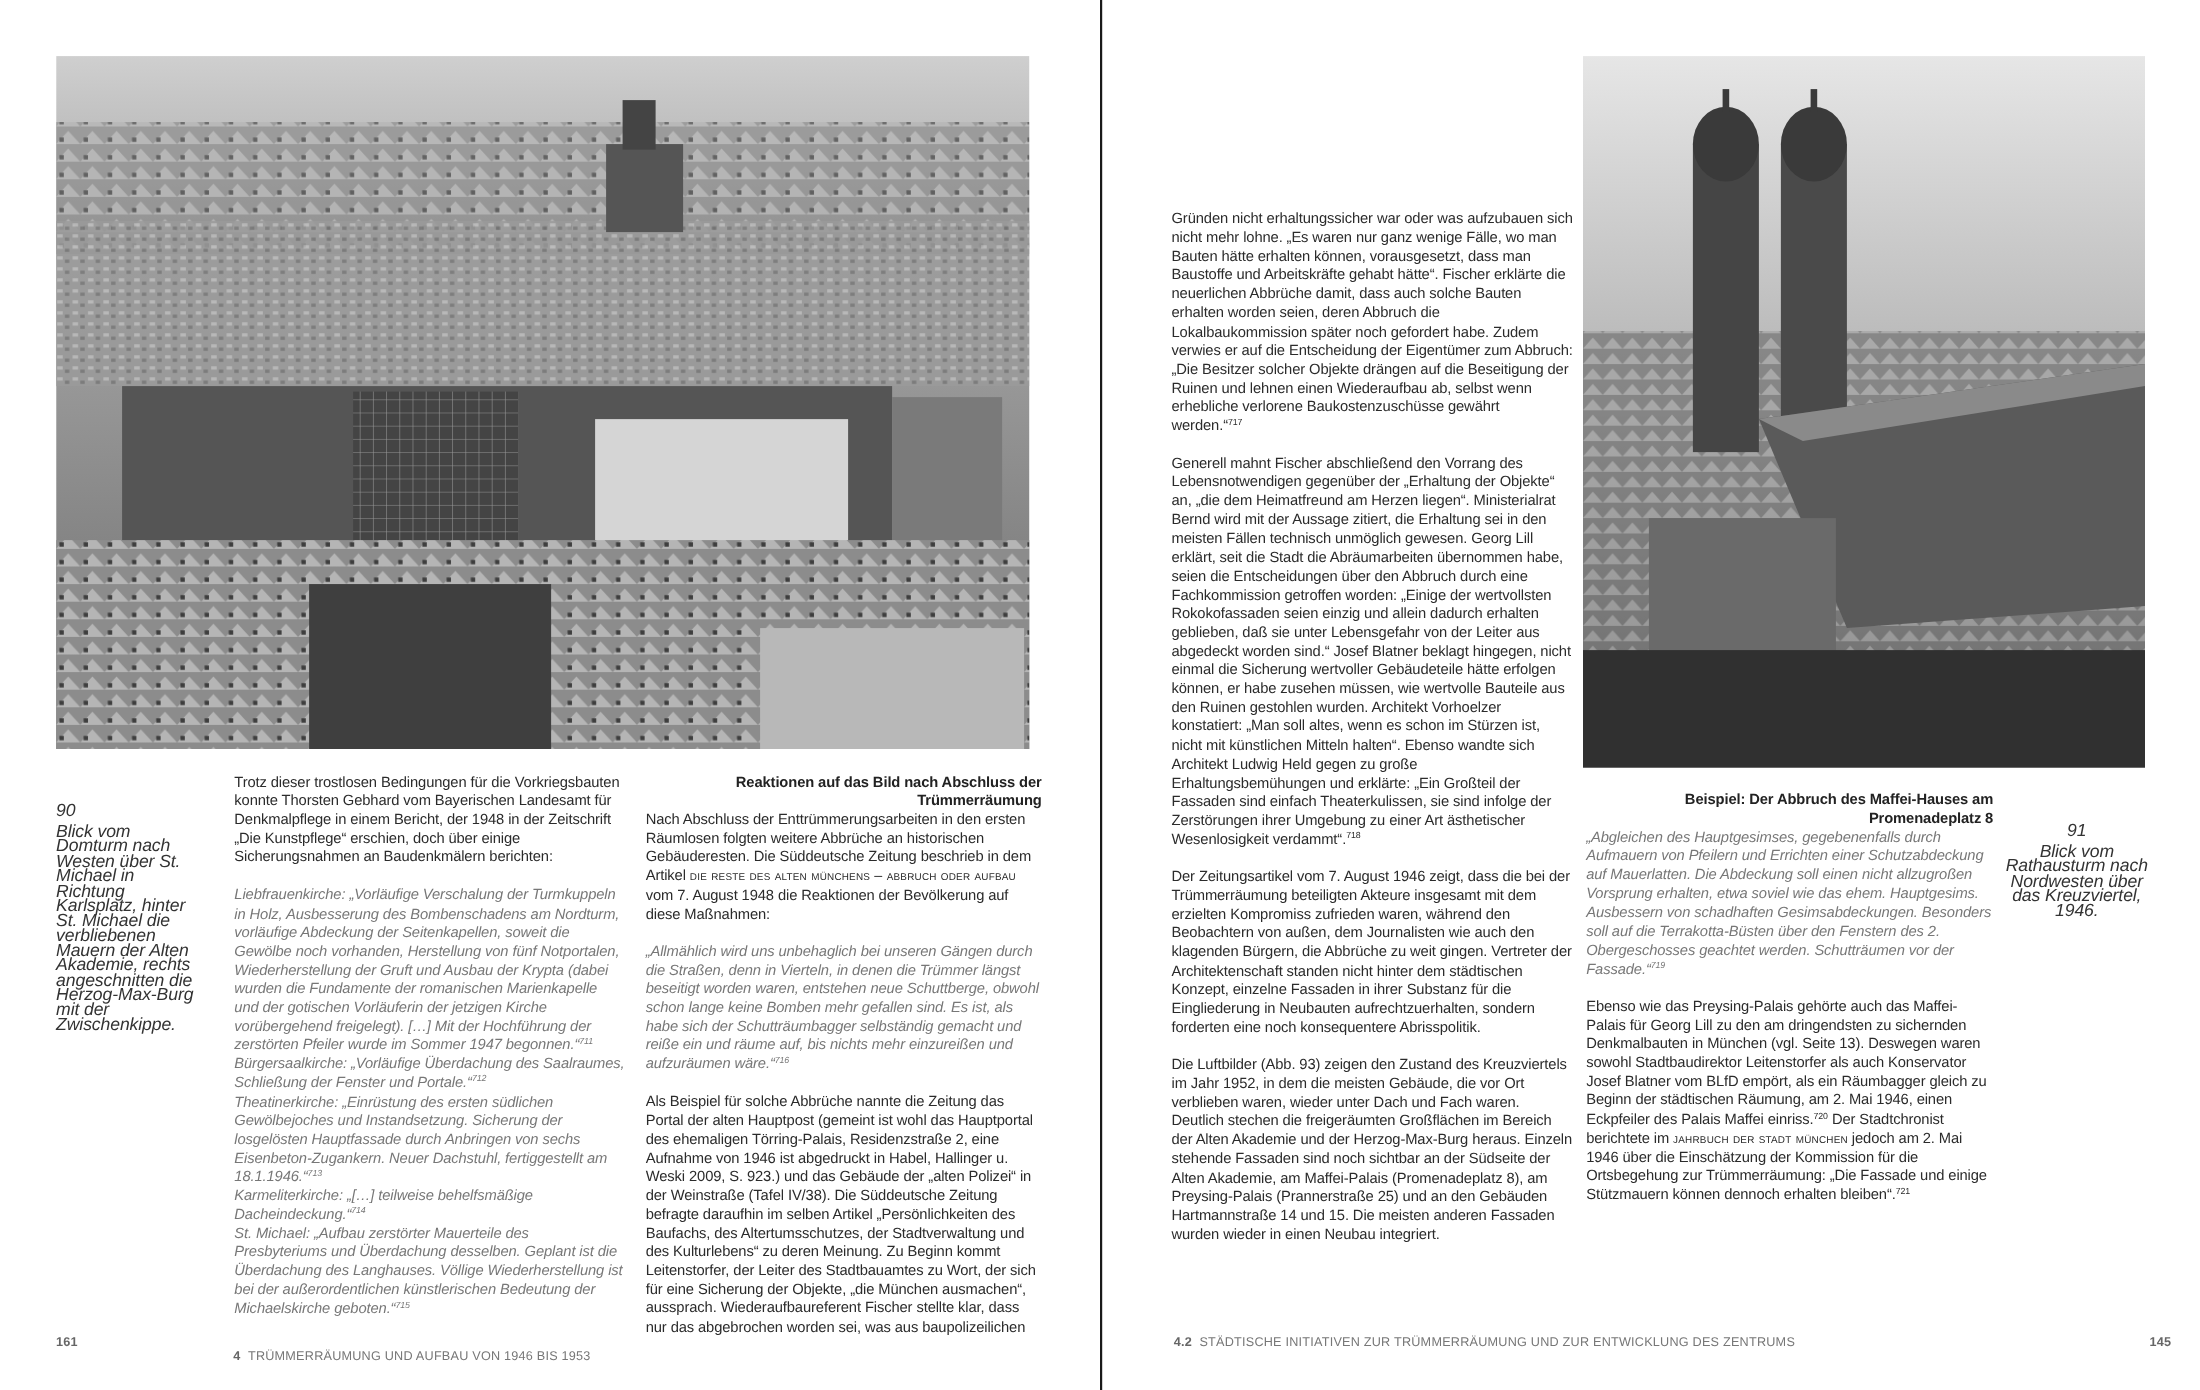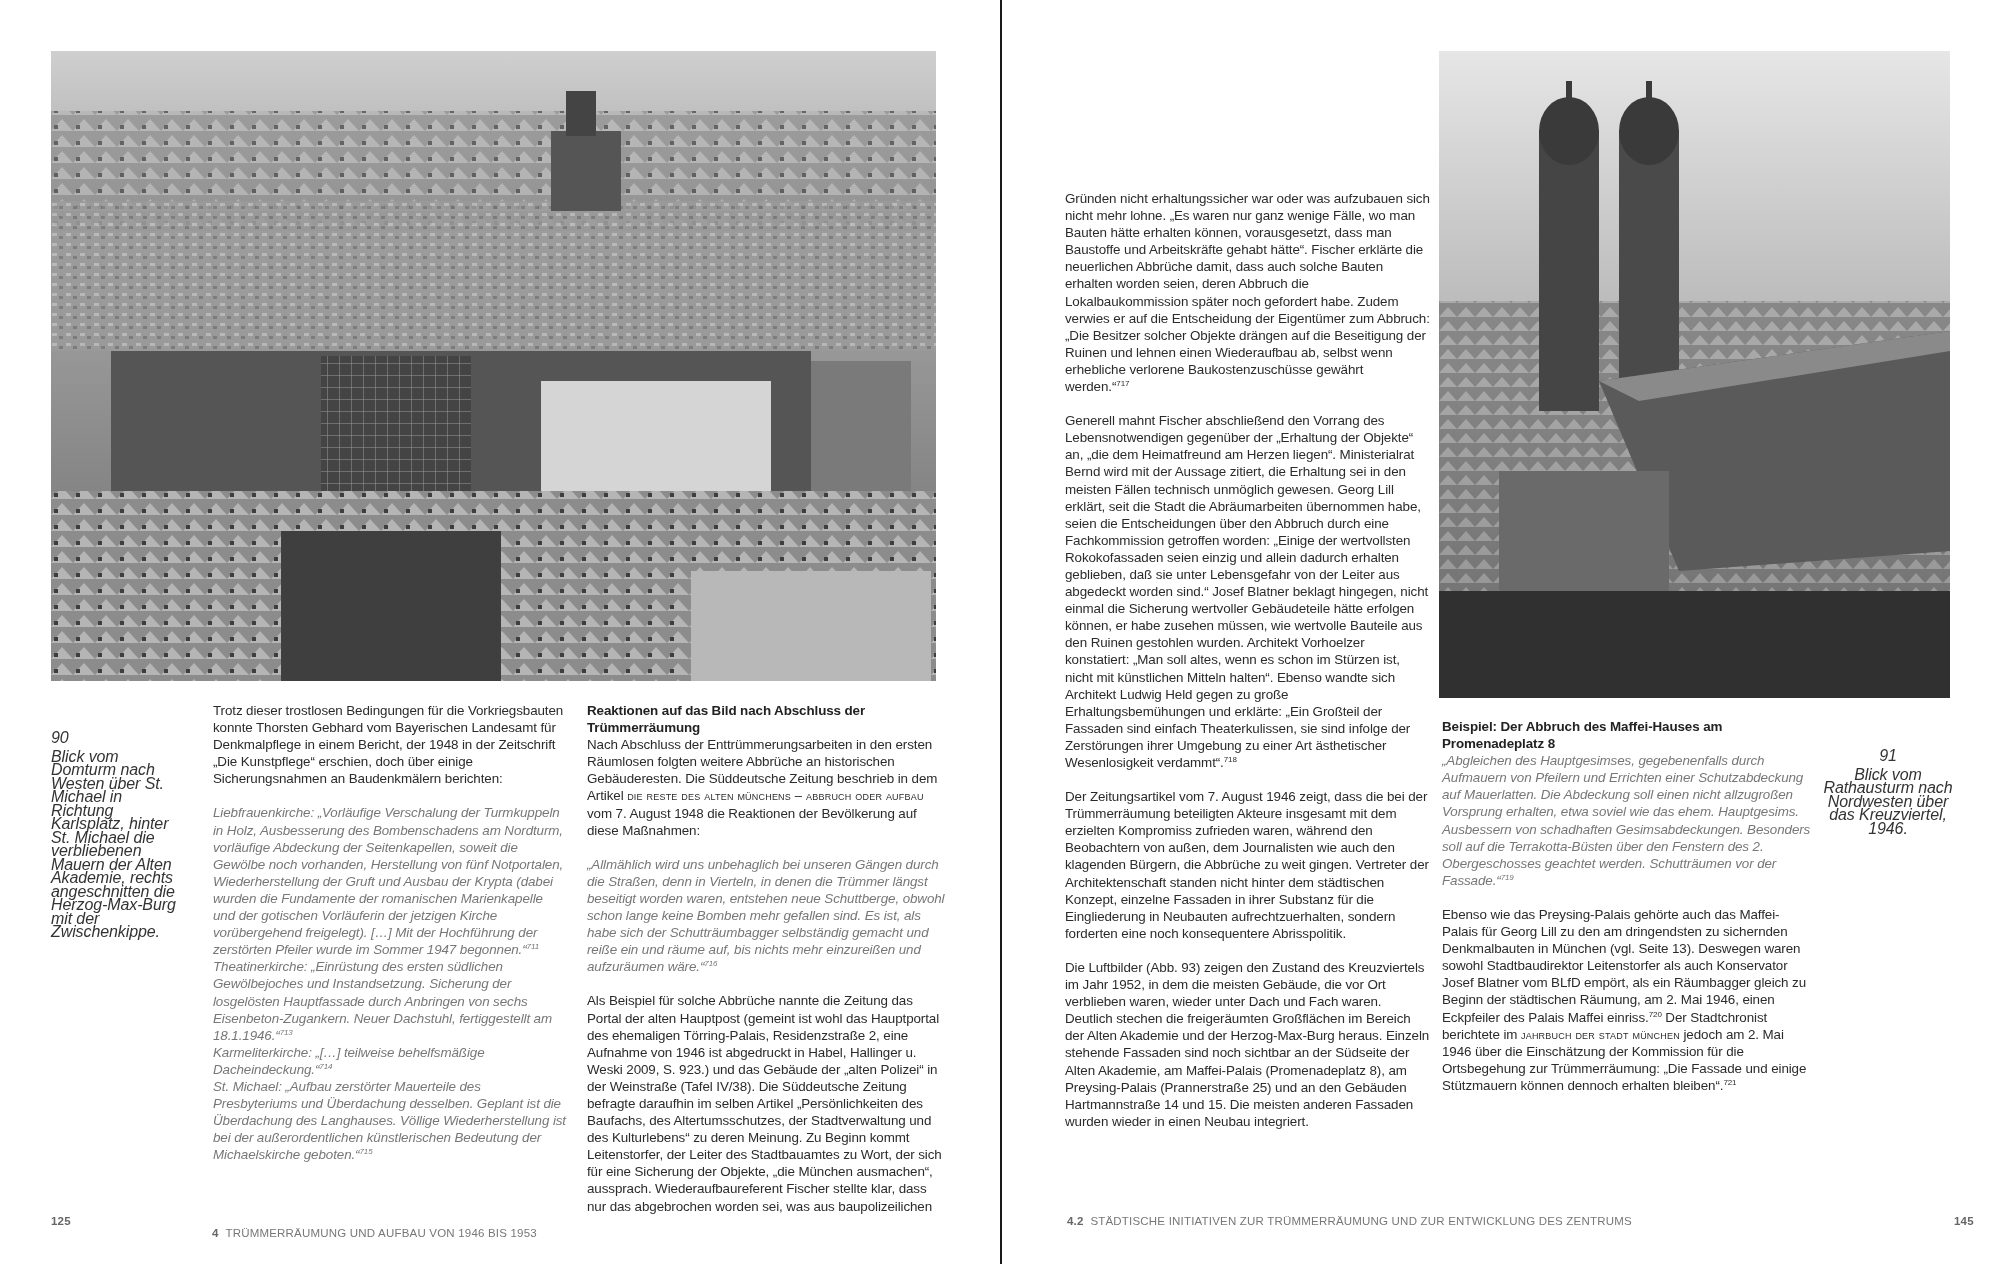--- a/index.html
+++ b/index.html
@@ -15,21 +15,21 @@
 
   .caption { position: absolute; font-family: "Liberation Sans", sans-serif; font-size: 16px; line-height: 13.5px; color: #333; letter-spacing: -0.1px; font-style: italic; }
   .caption .num { display: block; margin-bottom: 5px; }
   #caption-left { left: 51px; top: 731px; width: 135px; }
   #caption-right { left: 1813px; top: 749px; width: 150px; text-align: center; }
 
   .col { position: absolute; font-size: 13.4px; line-height: 17.1px; color: #2b2b2b; letter-spacing: -0.1px; }
   .col p { margin: 0 0 17px 0; }
   .col .quote { font-style: italic; color: #777; margin: 0 0 17px 0; }
   .col .quote span.line { display: block; }
-  .col h3 { font-size: 13.4px; line-height: 17.1px; font-weight: bold; margin: 0; color: #222; }
+  .col h3 { font-size: 13.4px; line-height: 17.1px; font-weight: bold; margin: 0; color: #222; text-align: right; }
   .sc { font-variant: small-caps; text-transform: lowercase; font-size: 13px; letter-spacing: 0.2px; }
   sup { font-size: 8px; line-height: 0; vertical-align: 5px; }
   #col1 { left: 213px; top: 702px; width: 355px; }
   #col2 { left: 587px; top: 702px; width: 360px; }
   #col3 { left: 1065px; top: 190px; width: 365px; }
   #col4 { left: 1442px; top: 718px; width: 370px; }
 
   .footer { position: absolute; top: 1215px; font-size: 11.5px; color: #777; letter-spacing: 0.2px; font-family: "Liberation Sans", sans-serif; }
   .footer b { color: #666; font-weight: bold; }
   #pagenum-left { left: 51px; }
@@ -114,20 +114,21 @@
 </div>
 <div class="caption" id="caption-right">
   <span class="num">91</span>
   <span>Blick vom Rathausturm nach Nordwesten über das Kreuzviertel, 1946.</span>
 </div>
 
 <div class="col" id="col1">
   <p>Trotz dieser trostlosen Bedingungen für die Vorkriegsbauten konnte Thorsten Gebhard vom Bayerischen Landesamt für Denkmalpflege in einem Bericht, der 1948 in der Zeitschrift „Die Kunstpflege“ erschien, doch über einige Sicherungsnahmen an Baudenkmälern berichten:</p>
   <div class="quote">
     <span class="line"><span>Liebfrauenkirche: „Vorläufige Verschalung der Turmkuppeln in Holz, Ausbesserung des Bombenschadens am Nordturm, vorläufige Abdeckung der Seitenkapellen, soweit die Gewölbe noch vorhanden, Herstellung von fünf Notportalen, Wiederherstellung der Gruft und Ausbau der Krypta (dabei wurden die Fundamente der romanischen Marienkapelle und der gotischen Vorläuferin der jetzigen Kirche vorübergehend freigelegt). […] Mit der Hochführung der zerstörten Pfeiler wurde im Sommer 1947 begonnen.“</span><sup>711</sup></span>
+    <span class="line"><span>Bürgersaalkirche: „Vorläufige Überdachung des Saalraumes, Schließung der Fenster und Portale.“</span><sup>712</sup></span>
     <span class="line"><span>Theatinerkirche: „Einrüstung des ersten südlichen Gewölbejoches und Instandsetzung. Sicherung der losgelösten Hauptfassade durch Anbringen von sechs Eisenbeton-Zugankern. Neuer Dachstuhl, fertiggestellt am 18.1.1946.“</span><sup>713</sup></span>
     <span class="line"><span>Karmeliterkirche: „[…] teilweise behelfsmäßige Dacheindeckung.“</span><sup>714</sup></span>
     <span class="line"><span>St. Michael: „Aufbau zerstörter Mauerteile des Presbyteriums und Überdachung desselben. Geplant ist die Überdachung des Langhauses. Völlige Wiederherstellung ist bei der außerordentlichen künstlerischen Bedeutung der Michaelskirche geboten.“</span><sup>715</sup></span>
   </div>
 </div>
 
 <div class="col" id="col2">
   <h3>Reaktionen auf das Bild nach Abschluss der Trümmerräumung</h3>
   <p><span>Nach Abschluss der Enttrümmerungsarbeiten in den ersten Räumlosen folgten weitere Abbrüche an historischen Gebäuderesten. Die Süddeutsche Zeitung beschrieb in dem Artikel </span><span class="sc">Die Reste des alten Münchens – Abbruch oder Aufbau</span><span> vom 7. August 1948 die Reaktionen der Bevölkerung auf diese Maßnahmen:</span></p>
   <p class="quote"><span>„Allmählich wird uns unbehaglich bei unseren Gängen durch die Straßen, denn in Vierteln, in denen die Trümmer längst beseitigt worden waren, entstehen neue Schuttberge, obwohl schon lange keine Bomben mehr gefallen sind. Es ist, als habe sich der Schutträumbagger selbständig gemacht und reiße ein und räume auf, bis nichts mehr einzureißen und aufzuräumen wäre.“</span><sup>716</sup></p>
@@ -140,16 +141,16 @@
   <p>Der Zeitungsartikel vom 7. August 1946 zeigt, dass die bei der Trümmerräumung beteiligten Akteure insgesamt mit dem erzielten Kompromiss zufrieden waren, während den Beobachtern von außen, dem Journalisten wie auch den klagenden Bürgern, die Abbrüche zu weit gingen. Vertreter der Architektenschaft standen nicht hinter dem städtischen Konzept, einzelne Fassaden in ihrer Substanz für die Eingliederung in Neubauten aufrechtzuerhalten, sondern forderten eine noch konsequentere Abrisspolitik.</p>
   <p>Die Luftbilder (Abb. 93) zeigen den Zustand des Kreuzviertels im Jahr 1952, in dem die meisten Gebäude, die vor Ort verblieben waren, wieder unter Dach und Fach waren. Deutlich stechen die freigeräumten Großflächen im Bereich der Alten Akademie und der Herzog-Max-Burg heraus. Einzeln stehende Fassaden sind noch sichtbar an der Südseite der Alten Akademie, am Maffei-Palais (Promenadeplatz 8), am Preysing-Palais (Prannerstraße 25) und an den Gebäuden Hartmannstraße 14 und 15. Die meisten anderen Fassaden wurden wieder in einen Neubau integriert.</p>
 </div>
 
 <div class="col" id="col4">
   <h3>Beispiel: Der Abbruch des Maffei-Hauses am Promenadeplatz 8</h3>
   <p class="quote"><span>„Abgleichen des Hauptgesimses, gegebenenfalls durch Aufmauern von Pfeilern und Errichten einer Schutzabdeckung auf Mauerlatten. Die Abdeckung soll einen nicht allzugroßen Vorsprung erhalten, etwa soviel wie das ehem. Hauptgesims. Ausbessern von schadhaften Gesimsabdeckungen. Besonders soll auf die Terrakotta-Büsten über den Fenstern des 2. Obergeschosses geachtet werden. Schutträumen vor der Fassade.“</span><sup>719</sup></p>
   <p><span>Ebenso wie das Preysing-Palais gehörte auch das Maffei-Palais für Georg Lill zu den am dringendsten zu sichernden Denkmalbauten in München (vgl. Seite 13). Deswegen waren sowohl Stadtbaudirektor Leitenstorfer als auch Konservator Josef Blatner vom BLfD empört, als ein Räumbagger gleich zu Beginn der städtischen Räumung, am 2. Mai 1946, einen Eckpfeiler des Palais Maffei einriss.</span><sup>720</sup><span> Der Stadtchronist berichtete im </span><span class="sc">Jahrbuch der Stadt München</span><span> jedoch am 2. Mai 1946 über die Einschätzung der Kommission für die Ortsbegehung zur Trümmerräumung: „Die Fassade und einige Stützmauern können dennoch erhalten bleiben“.</span><sup>721</sup></p>
 </div>
 
-<div class="footer" id="pagenum-left"><b>125</b></div>
+<div class="footer" id="pagenum-left"><b>161</b></div>
 <div class="footer" id="running-left"><b>4</b>&nbsp;&nbsp;<span>TRÜMMERRÄUMUNG UND AUFBAU VON 1946 BIS 1953</span></div>
 <div class="footer" id="running-right"><b>4.2</b>&nbsp;&nbsp;<span>STÄDTISCHE INITIATIVEN ZUR TRÜMMERRÄUMUNG UND ZUR ENTWICKLUNG DES ZENTRUMS</span></div>
 <div class="footer" id="pagenum-right"><b>145</b></div>
 
 </body></html>

